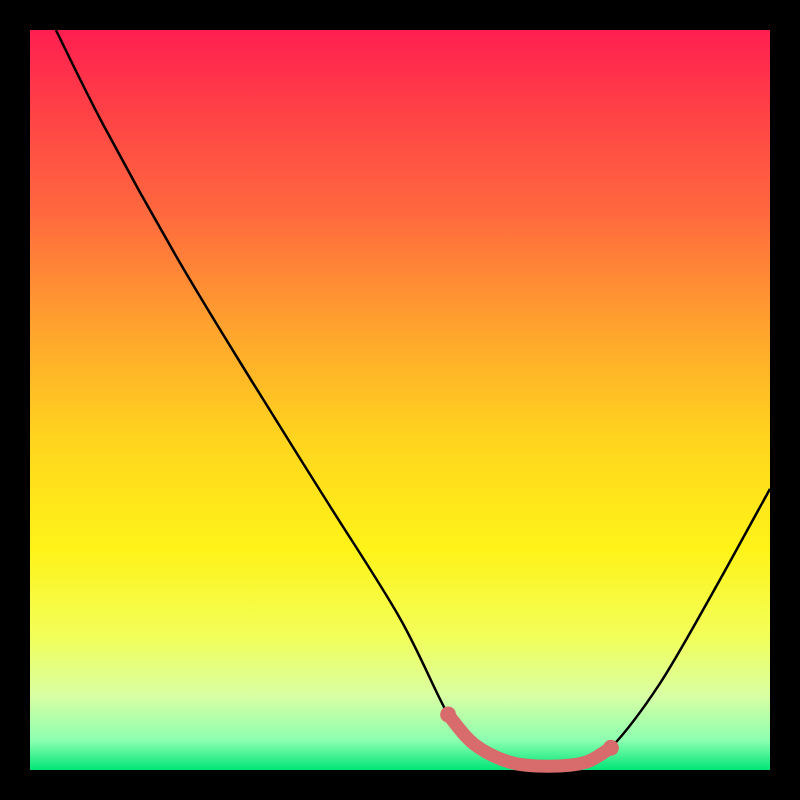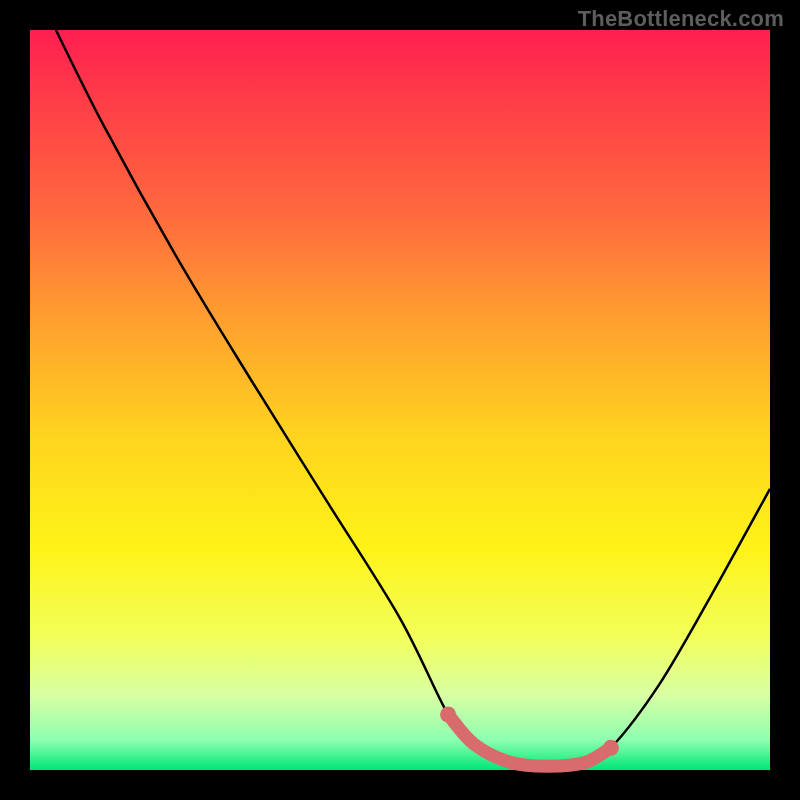--- a/index.html
+++ b/index.html
@@ -70,21 +70,20 @@
   }
   .salmon-dot {
     fill: #d86b6b;
   }
 </style>
 </head>
 <body>
 
 <div class="frame">
 
-  <div class="watermark">TheBottleneck.com</div>
 
   <div class="plot">
     <svg class="curve" viewBox="0 0 740 740" preserveAspectRatio="none">
       <path id="curve-path" class="black-stroke" d="M 25.900000000000002 0 C 33.91666666666667 16.033333333333342, 53.650000000000006 57.966666666666704, 74 96.20000000000005 C 94.35 134.4333333333334, 123.33333333333333 186.85000000000005, 148 229.40000000000003 C 172.66666666666666 271.95000000000005, 197.33333333333334 311.4166666666667, 222 351.5 C 246.66666666666666 391.5833333333333, 271.3333333333333 430.4333333333334, 296 469.90000000000003 C 320.6666666666667 509.3666666666667, 349.65 552.5333333333333, 370 588.3 C 390.35 624.0666666666666, 405.76666666666665 663.5333333333333, 418.09999999999997 684.5 C 430.4333333333333 705.4666666666667, 433.51666666666665 706.0833333333334, 444 714.1 C 454.48333333333335 722.1166666666667, 468.6666666666667 728.9000000000001, 481 732.6 C 493.3333333333333 736.3, 505.6666666666667 736.3, 518 736.3 C 530.3333333333334 736.3, 544.5166666666667 735.6833333333334, 555 732.6 C 565.4833333333333 729.5166666666667, 568.5666666666666 730.75, 580.9 717.8 C 593.2333333333333 704.8499999999999, 612.35 680.1833333333333, 629 654.9 C 645.65 629.6166666666667, 662.3000000000001 598.7833333333333, 680.8000000000001 566.1 C 699.3000000000001 533.4166666666667, 730.1333333333333 476.68333333333334, 740 458.8"></path>
       <path id="highlight-path" class="salmon-stroke" d="M 418.09999999999997 684.5 C 422.41666666666663 689.4333333333334, 433.51666666666665 706.0833333333334, 444 714.1 C 454.48333333333335 722.1166666666667, 468.6666666666667 728.9000000000001, 481 732.6 C 493.3333333333333 736.3, 505.6666666666667 736.3, 518 736.3 C 530.3333333333334 736.3, 544.5166666666667 735.6833333333334, 555 732.6 C 565.4833333333333 729.5166666666667, 576.5833333333333 720.2666666666667, 580.9 717.8"></path>
       <g id="highlight-dots">
           <circle cx="418.09999999999997" cy="684.5" r="8" class="salmon-dot"></circle>
           <circle cx="580.9" cy="717.8" r="8" class="salmon-dot"></circle>
         </g>
     </svg>

